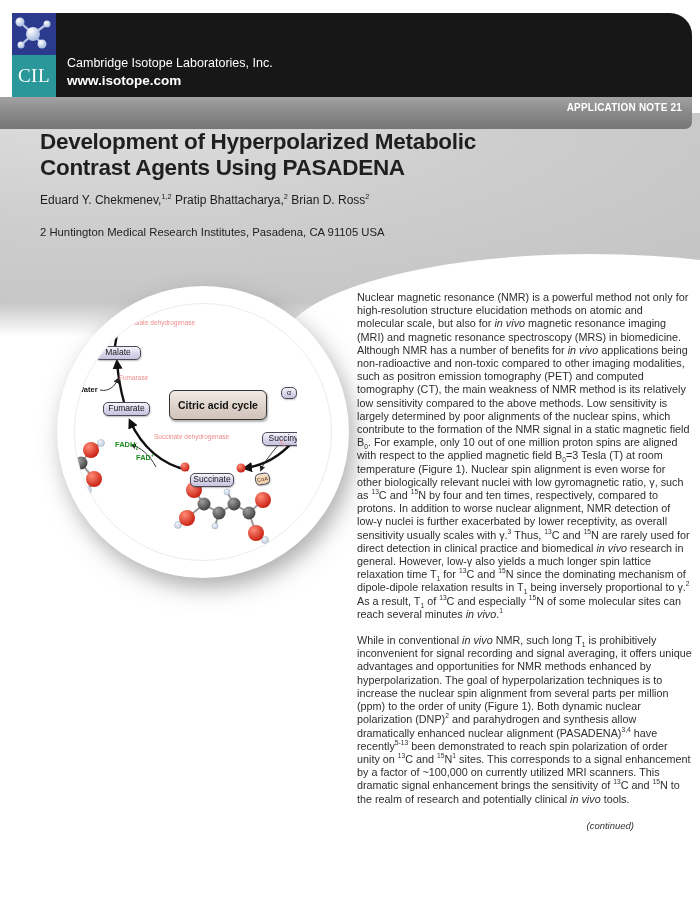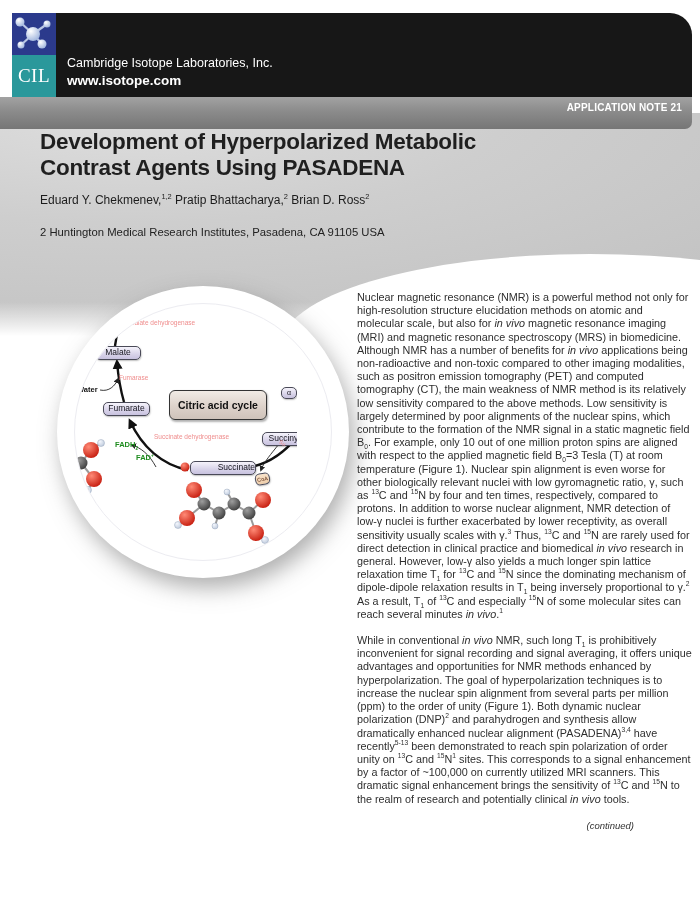--- a/index.html
+++ b/index.html
@@ -199,21 +199,21 @@
           </g>
 
           <circle cx="128" cy="181" r="4.5" fill="url(#gO)"></circle>
           <circle cx="184" cy="182" r="4.5" fill="url(#gO)"></circle>
         </svg>
 
         <div class="cacbox">Citric acid cycle</div>
 
         <div class="node" style="left:38px;top:60px;width:46px;">Malate</div>
         <div class="node" style="left:46px;top:116px;width:47px;">Fumarate</div>
-        <div class="node" style="left:133px;top:175px;width:66px;text-align:right;">Succinate</div>
+        <div class="node" style="left:133px;top:187px;width:44px;">Succinate</div>
         <div class="node" style="left:205px;top:146px;width:64px;">Succinyl-CoA</div>
         <div class="node alphabox">α</div>
         <div class="node coabox">CoA</div>
 
         <div class="enzyme" style="left:72px;top:33px;">Malate dehydrogenase</div>
         <div class="enzyme" style="left:62px;top:88px;">Fumarase</div>
         <div class="enzyme" style="left:97px;top:147px;">Succinate dehydrogenase</div>
 
         <div class="waterlbl">Water</div>
         <div class="sufrag">Su</div>

